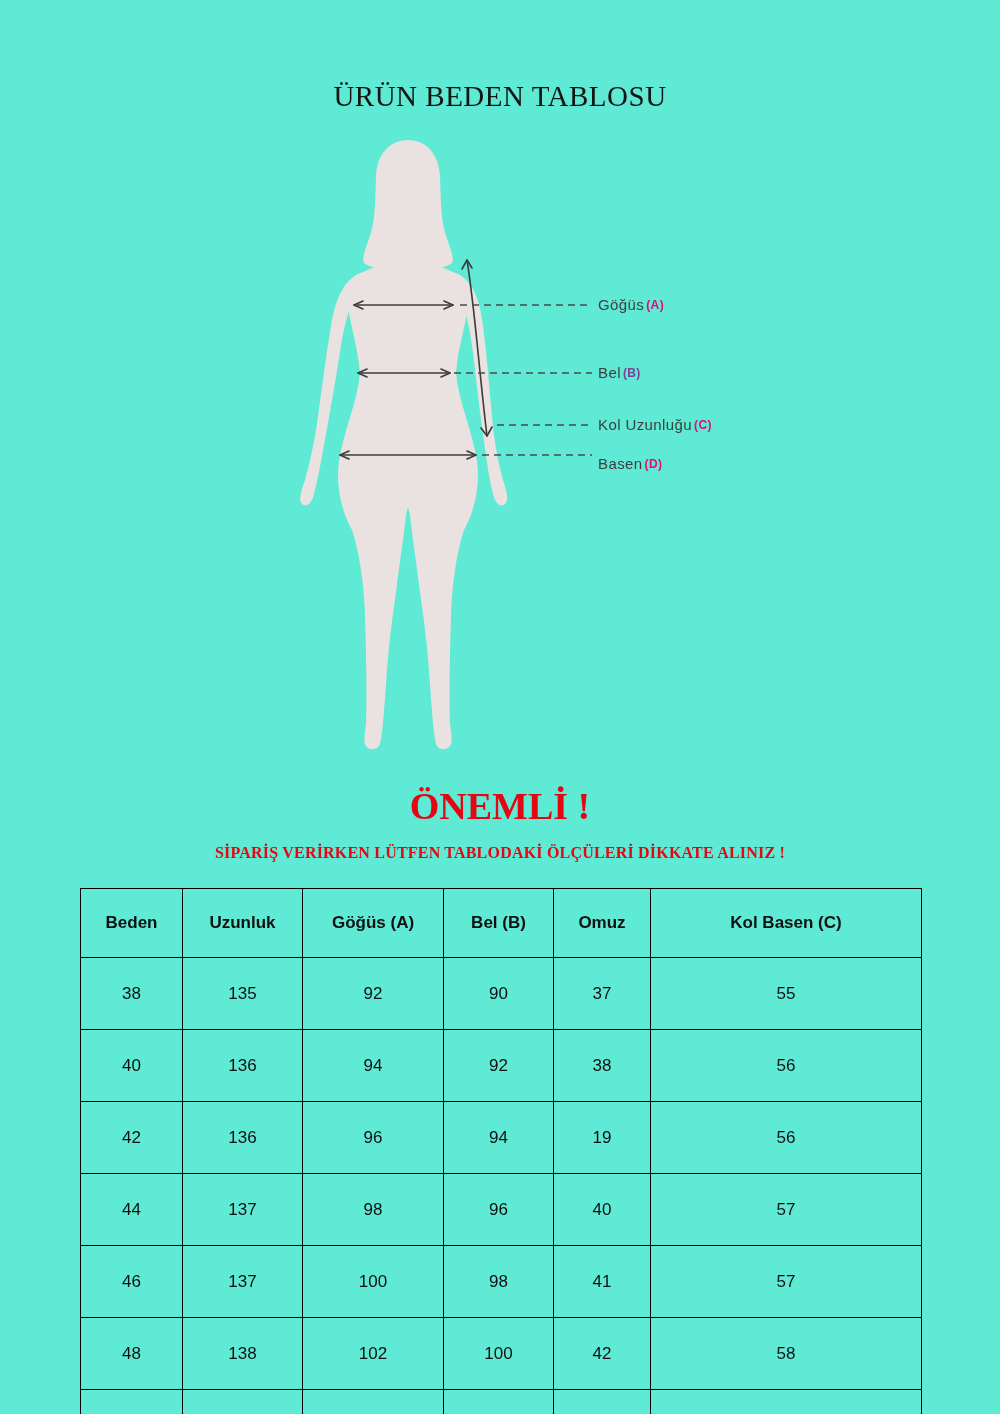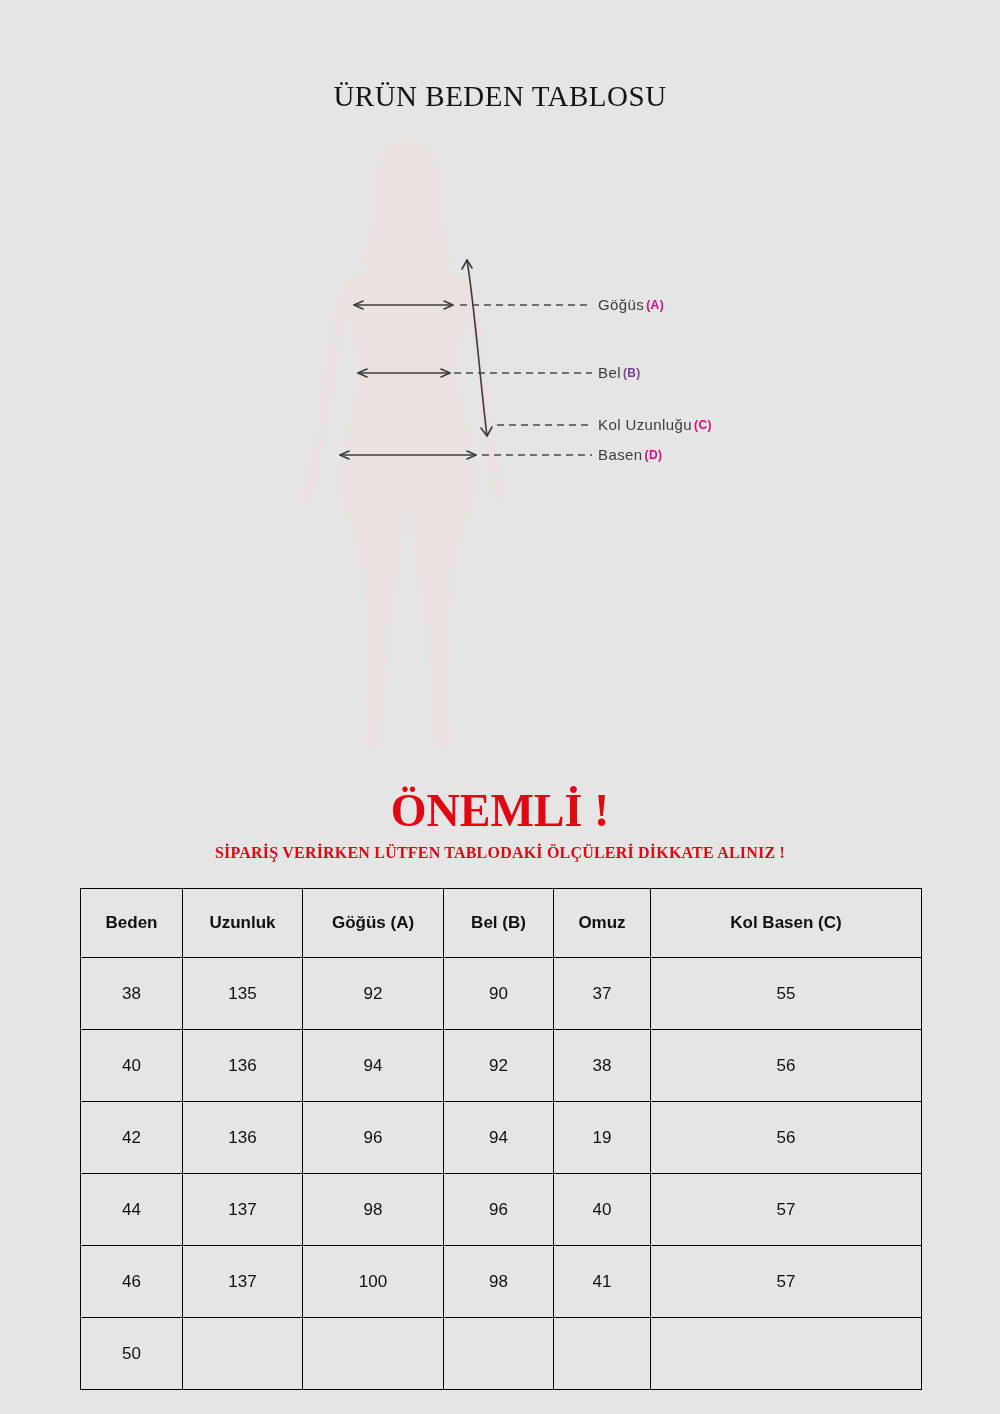--- a/index.html
+++ b/index.html
@@ -1,20 +1,20 @@
 <!DOCTYPE html>
 <html><head>
 <meta charset="utf-8">
 <style>
   html, body { margin: 0; padding: 0; background: #ffffff; }
   .page {
     position: relative;
     width: 1000px;
     height: 1414px;
-    background: #e5e5e5;
+    background: #5eead4;
     font-family: "Liberation Sans", sans-serif;
     overflow: hidden;
   }
   .page-title {
     position: absolute;
     top: 80px;
     left: 0;
     width: 100%;
     text-align: center;
     font-family: "Liberation Serif", serif;
@@ -48,21 +48,21 @@
     position: relative;
     top: -1px;
   }
   .warn-title {
     position: absolute;
     top: 784px;
     left: 0;
     width: 100%;
     text-align: center;
     font-family: "Liberation Serif", serif;
-    font-size: 46px;
+    font-size: 38px;
     font-weight: bold;
     margin: 0;
   }
   .warn-sub {
     position: absolute;
     top: 844px;
     left: 0;
     width: 100%;
     text-align: center;
     font-family: "Liberation Serif", serif;
@@ -200,21 +200,21 @@
 
     <div class="measure-label" style="top:165px">
       <span>Göğüs</span><span class="letter" style="color: rgb(229, 9, 127);">(A)</span>
     </div>
     <div class="measure-label" style="top:233px">
       <span>Bel</span><span class="letter" style="color: rgb(125, 63, 152);">(B)</span>
     </div>
     <div class="measure-label" style="top:285px">
       <span>Kol Uzunluğu</span><span class="letter" style="color: rgb(229, 9, 127);">(C)</span>
     </div>
-    <div class="measure-label" style="top:315px">
+    <div class="measure-label" style="top:324px">
       <span>Basen</span><span class="letter" style="color: rgb(229, 9, 127);">(D)</span>
     </div>
   </div>
 
   <h2 class="warn-title" style="color: rgb(227, 6, 19);">ÖNEMLİ !</h2>
   <h3 class="warn-sub" style="color: rgb(227, 6, 19);">SİPARİŞ VERİRKEN LÜTFEN TABLODAKİ ÖLÇÜLERİ DİKKATE ALINIZ !</h3>
 
   <div class="table-wrap">
     <table class="size-table">
       <colgroup>
@@ -270,20 +270,28 @@
           </tr>
           <tr>
             <td>46</td>
             <td>137</td>
             <td>100</td>
             <td>98</td>
             <td>41</td>
             <td>57</td>
           </tr>
           <tr>
+            <td>48</td>
+            <td>138</td>
+            <td>102</td>
+            <td>100</td>
+            <td>42</td>
+            <td>58</td>
+          </tr>
+          <tr>
             <td>50</td>
             <td></td>
             <td></td>
             <td></td>
             <td></td>
             <td></td>
           </tr>
         </tbody>
     </table>
   </div>

